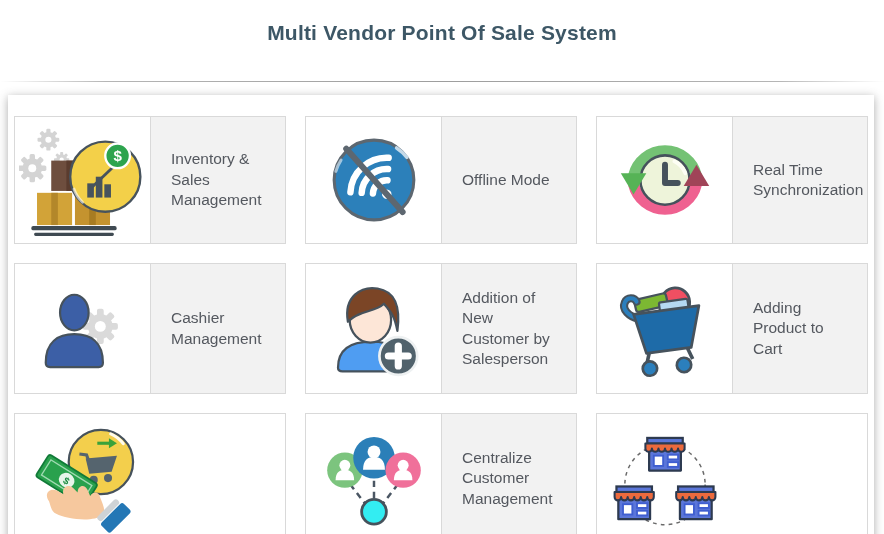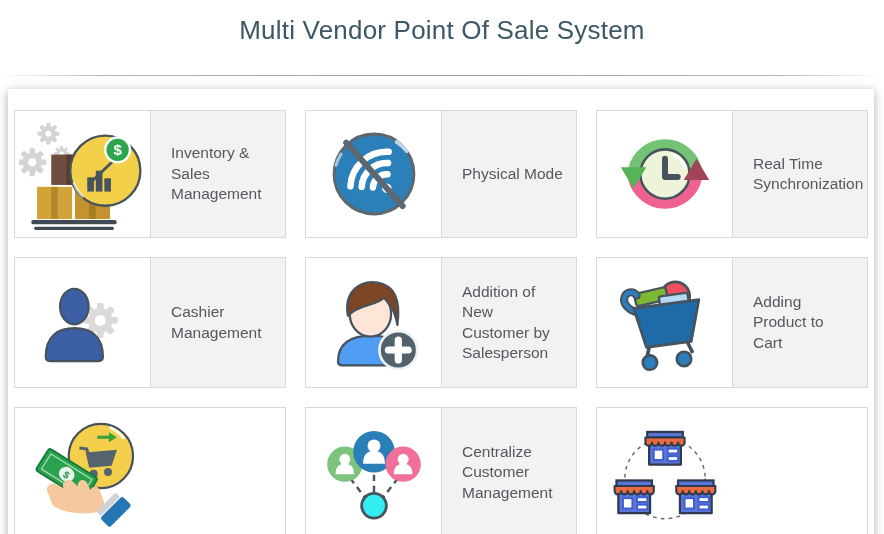--- a/index.html
+++ b/index.html
@@ -1,20 +1,20 @@
 <!DOCTYPE html>
 <html><head>
 <meta charset="utf-8">
 <style>
   * { margin:0; padding:0; box-sizing:border-box; }
   html,body { width:884px; height:534px; background:#ffffff; overflow:hidden;
               font-family:"Liberation Sans","DejaVu Sans",sans-serif; }
   .page { position:relative; width:884px; height:534px; }
 
-  .page-title { margin-top:15px; text-align:center; font-size:26px; font-weight:400;
+  .page-title { margin-top:21px; text-align:center; font-size:21px; font-weight:700;
                 letter-spacing:0.2px; color:#3d5766; }
 
   .title-divider { position:absolute; left:0; top:60px; width:884px; height:3px;
     background:linear-gradient(to right, rgba(255,255,255,0) 0%, #b5b5b5 12%, #9d9d9d 50%, #b5b5b5 88%, rgba(255,255,255,0) 100%);
     border-bottom:2px solid #ffffff; }
 
   .sheet { position:absolute; left:8px; top:74px; width:866px; height:470px;
            background:#ffffff; box-shadow:0 2px 9px rgba(70,70,70,0.45); }
 
   .grid { display:grid; grid-template-columns:repeat(3,272px);
@@ -103,21 +103,21 @@
                 <path d="M48.7,70.7 A16,16 0 0 1 71.3,70.7"></path>
                 <path d="M39.5,61.5 A29,29 0 0 1 80.5,61.5"></path>
                 <path d="M30.3,52.3 A42,42 0 0 1 89.7,52.3"></path>
               </g>
               <circle cx="60" cy="82" r="5.5" fill="#ffffff"></circle>
             </g>
             <line x1="28" y1="24" x2="93" y2="97" stroke="#5d6770" stroke-width="7" stroke-linecap="round"></line>
           </svg>
         </div>
         <div class="card-text">
-          <span>Physical Mode</span>
+          <span>Offline Mode</span>
         </div>
       </div>
 
       <div class="card">
         <div class="card-icon">
           <svg width="102" height="102" viewBox="0 0 120 120">
             <path d="M23,55 A38,38 0 0 1 97,55" stroke="#74c274" stroke-width="13" fill="none"></path>
             <path d="M97,65 A38,38 0 0 1 23,65" stroke="#ef6190" stroke-width="13" fill="none"></path>
             <circle cx="60" cy="60" r="29" fill="#eef4da" stroke="#46525c" stroke-width="3"></circle>
             <path d="M71,38 a27,27 0 0 1 13,14" stroke="#fdfef5" stroke-width="4.5" fill="none" opacity="0.95" stroke-linecap="round"></path>

